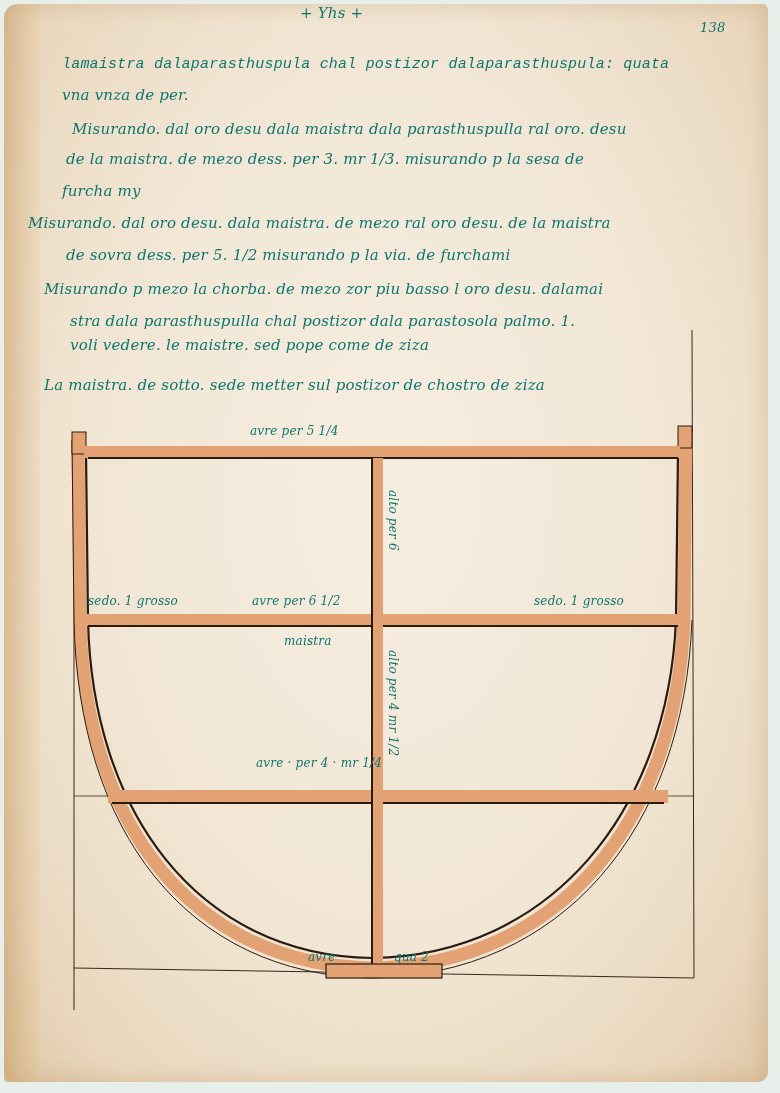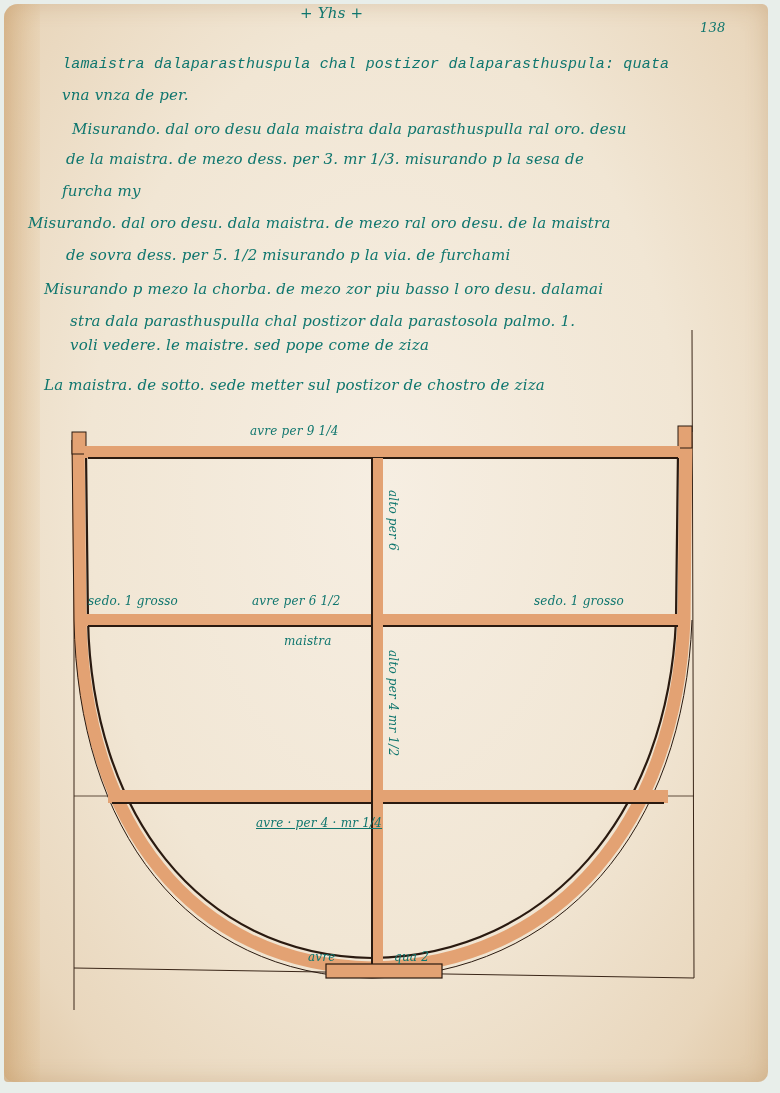--- a/index.html
+++ b/index.html
@@ -64,22 +64,22 @@
 
   <rect x="108" y="790" width="560" height="13" fill="#e3a273"></rect>
   <line x1="112" y1="803" x2="664" y2="803" stroke="#2a1a10" stroke-width="2"></line>
 
   <rect x="373" y="458" width="10" height="508" fill="#e3a273"></rect>
   <line x1="372" y1="458" x2="372" y2="966" stroke="#2a1a10" stroke-width="2"></line>
 
   <rect x="326" y="964" width="116" height="14" fill="#e3a273" stroke="#2a1a10" stroke-width="1.2"></rect>
 </svg>
 
-<div class="ink small" style="left:250px; top:424px;">avre per 9 1/4</div>
+<div class="ink small" style="left:250px; top:424px;">avre per 5 1/4</div>
 <div class="ink small" style="left:252px; top:594px;">avre per 6 1/2</div>
-<div class="ink small" style="left:256px; top:816px;text-decoration:underline;">avre · per 4 · mr 1/4</div>
+<div class="ink small" style="left:256px; top:756px;">avre · per 4 · mr 1/4</div>
 <div class="ink small" style="left:88px; top:594px;">sedo. 1 grosso</div>
 <div class="ink small" style="left:534px; top:594px;">sedo. 1 grosso</div>
 <div class="ink small" style="left:284px; top:634px;">maistra</div>
 <div class="ink small" style="left:308px; top:950px;">avre</div>
 <div class="ink small" style="left:394px; top:950px;">qua 2</div>
 <div class="ink vert" style="left:386px; top:490px;">alto per 6</div>
 <div class="ink vert" style="left:386px; top:650px;">alto per 4 mr 1/2</div>
 
 </body></html>

